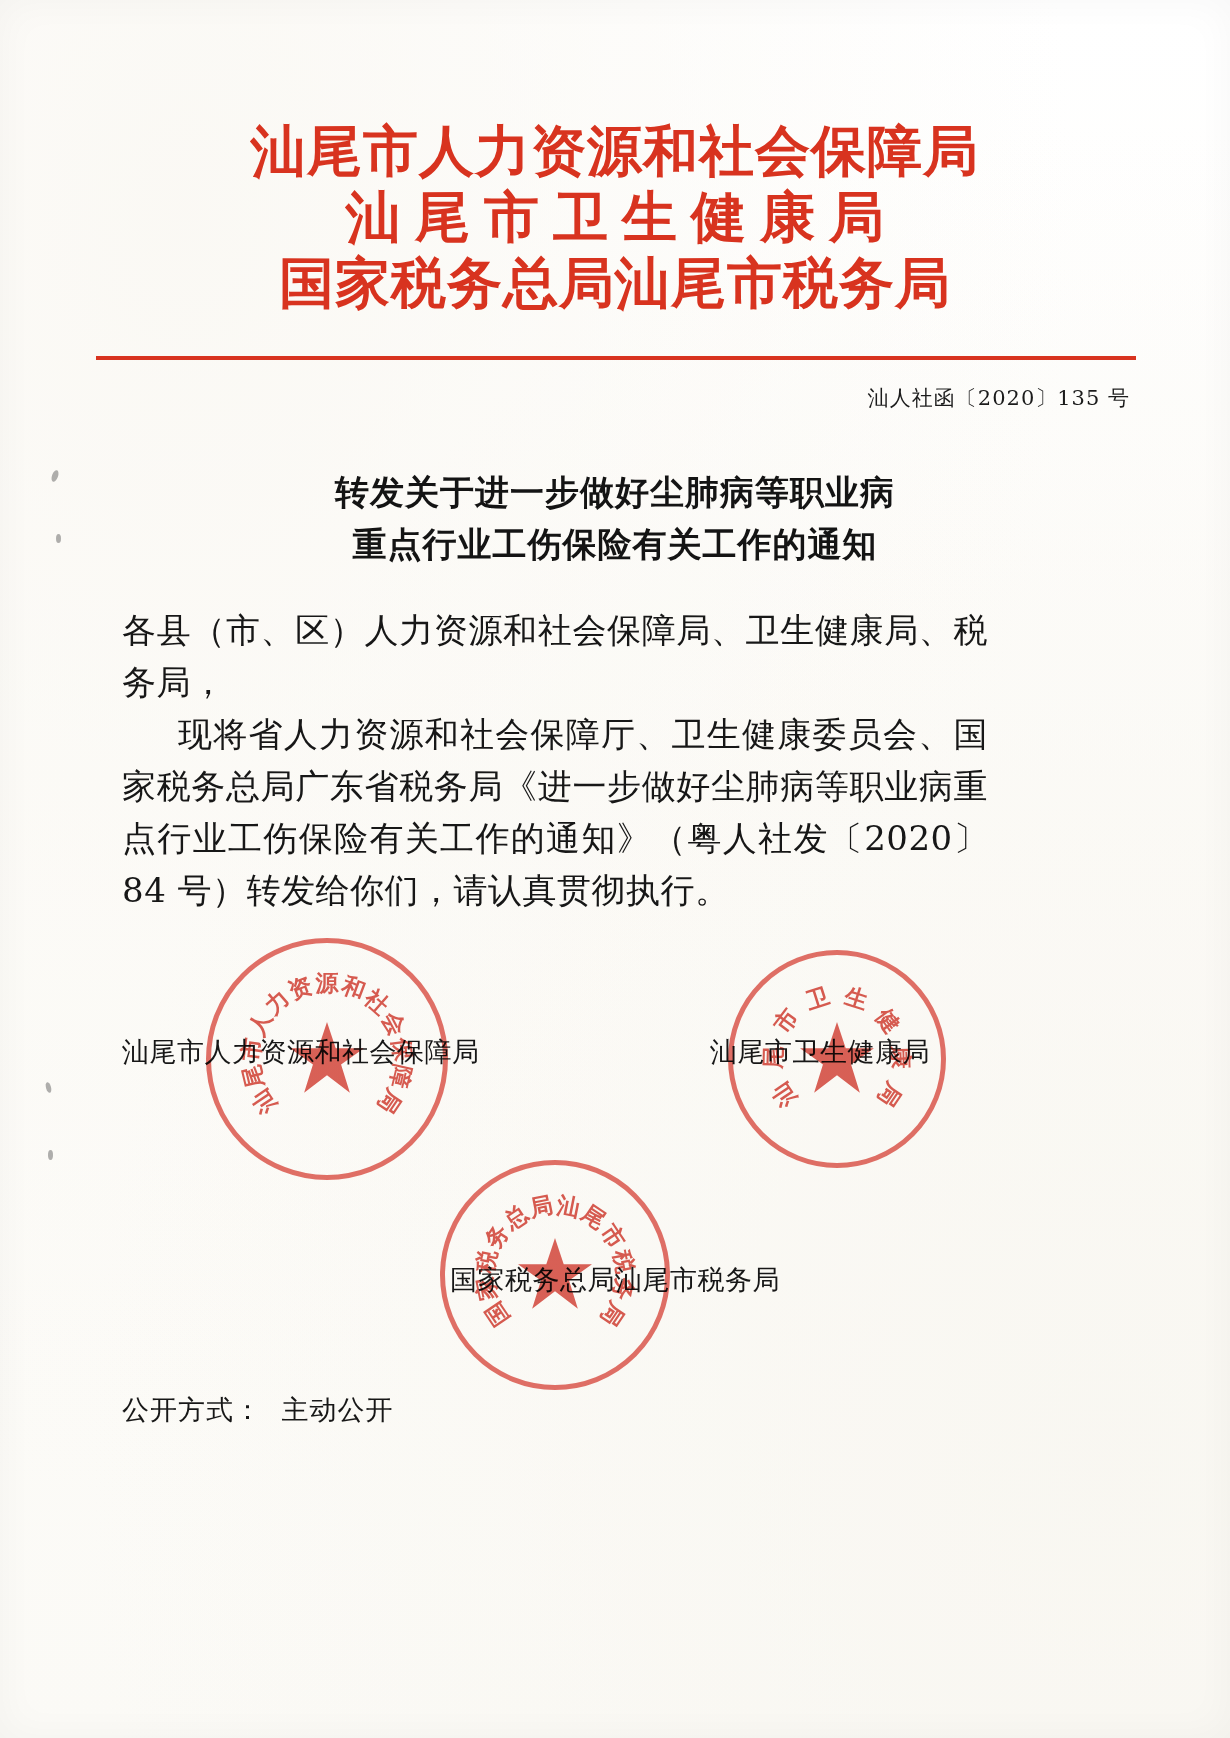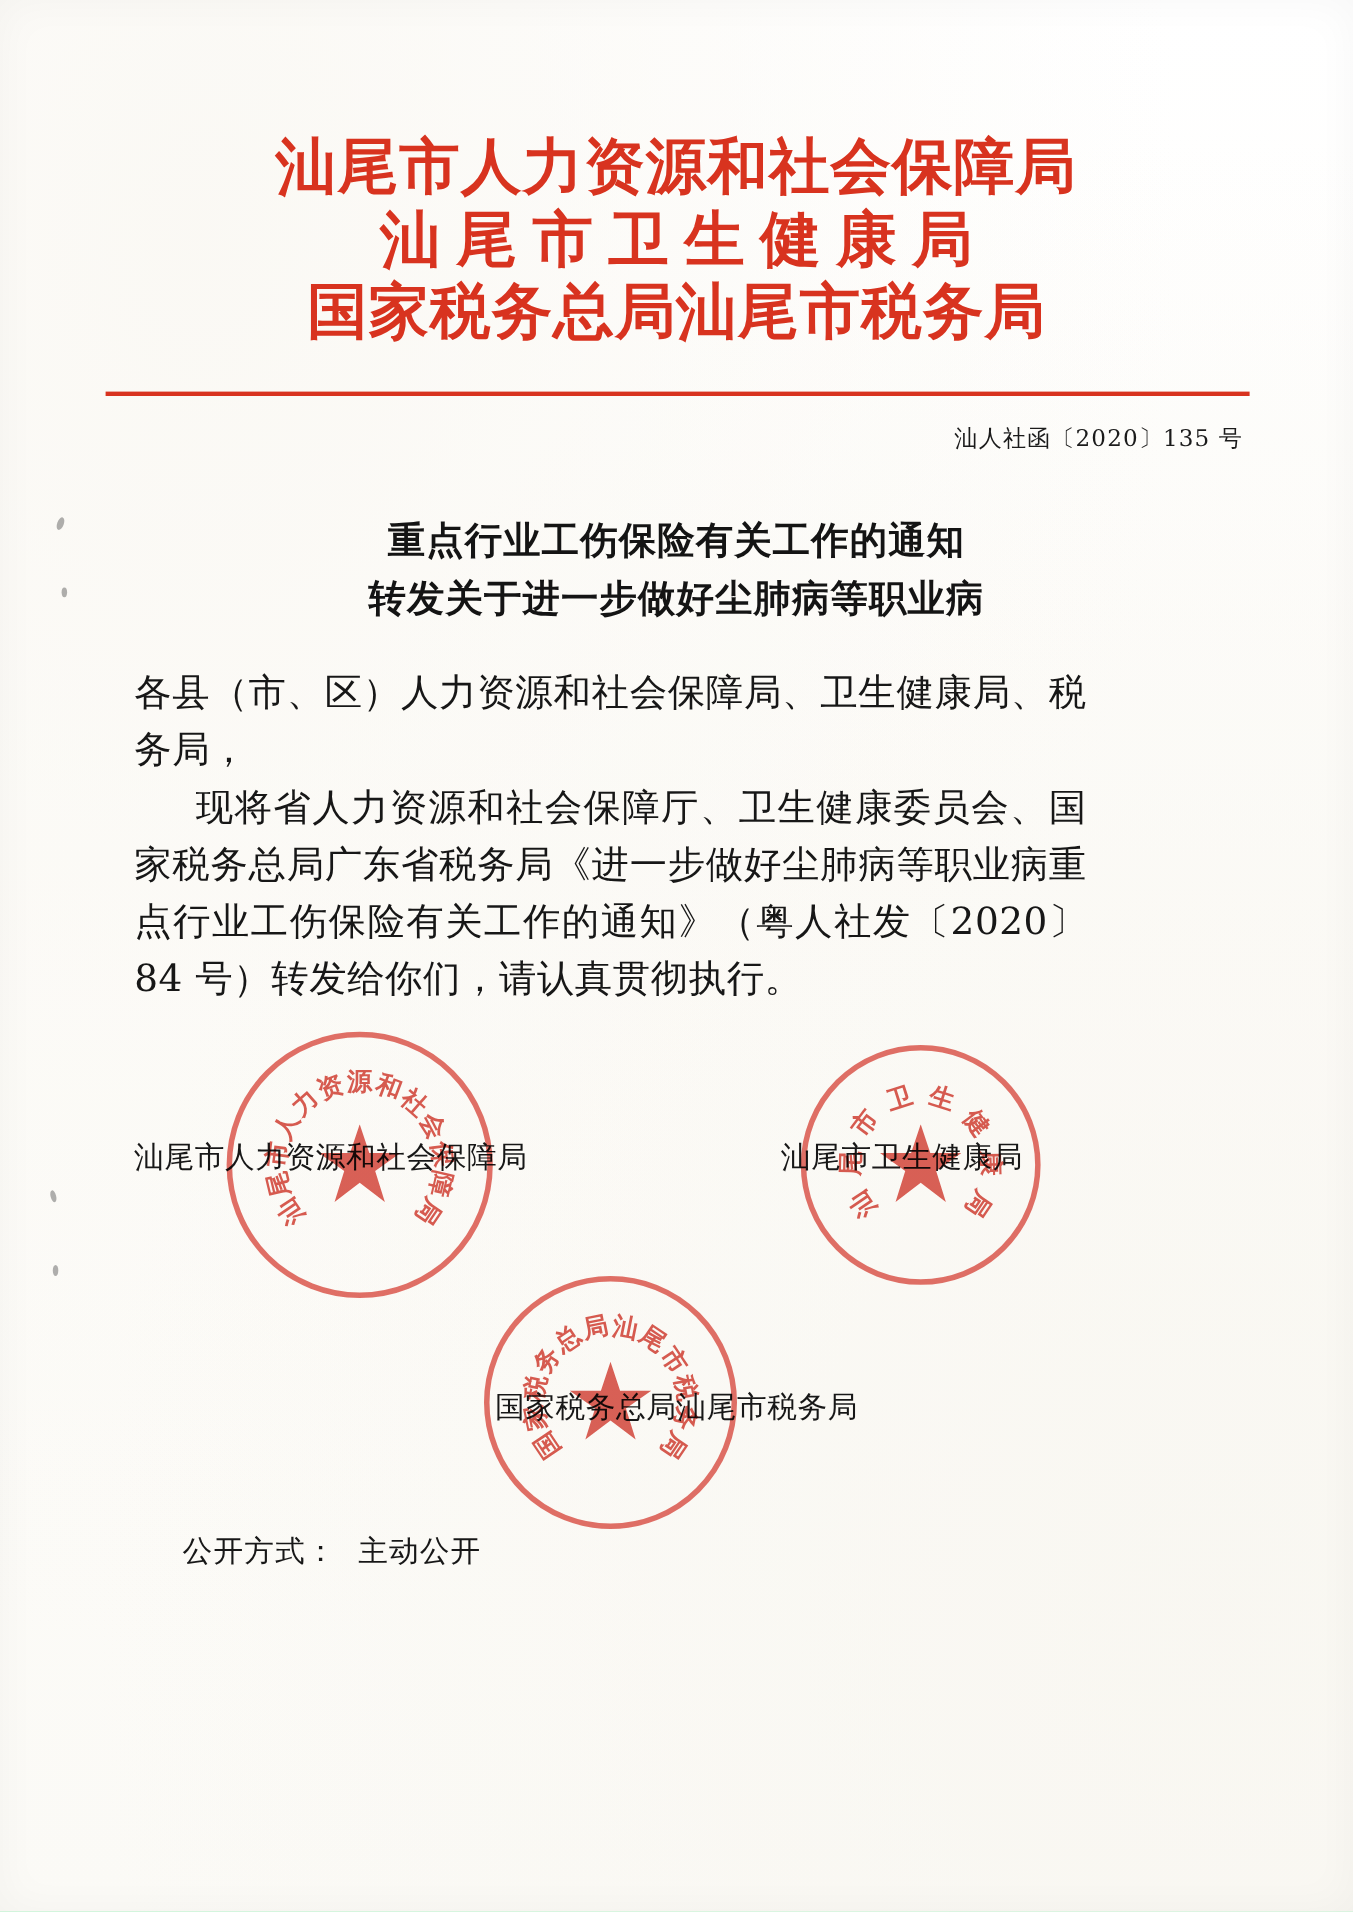--- a/index.html
+++ b/index.html
@@ -7,21 +7,21 @@
     padding: 0;
     background: #ffffff;
   }
   body {
     font-family: "DejaVu Serif", "Liberation Serif", serif;
   }
   .page {
     position: relative;
     width: 1230px;
     height: 1738px;
-    background: #86efac;
+    background: #bef264;
     overflow: hidden;
     text-decoration: underline;
   }
   
   .paper-tint {
     position: absolute;
     inset: 0;
     background:
       radial-gradient(ellipse at 15% 12%, rgba(250,248,243,0.9) 0%, rgba(253,252,249,0) 60%),
       radial-gradient(ellipse at 90% 85%, rgba(248,246,240,0.8) 0%, rgba(253,252,249,0) 65%),
@@ -138,21 +138,20 @@
     letter-spacing: 0.5px;
     line-height: 48px;
   }
   .disclosure {
     position: absolute;
     top: 1392px;
     left: 122px;
     font-size: 27px;
     color: #171717;
     letter-spacing: 1px;
-    margin-left: 44px;
   }
   .disclosure .label { margin-right: 10px; }
 
   
   .seal {
     position: absolute;
     border-radius: 50%;
     border: 5px solid rgba(214, 48, 36, 0.78);
     mix-blend-mode: multiply;
     opacity: 0.88;
@@ -219,22 +218,22 @@
   <div class="letterhead">
     <div class="lh-line">汕尾市人力资源和社会保障局</div>
     <div class="lh-line spaced">汕尾市卫生健康局</div>
     <div class="lh-line">国家税务总局汕尾市税务局</div>
   </div>
   <div class="lh-rule"></div>
 
   <div class="doc-number">汕人社函〔2020〕135 号</div>
 
   <div class="doc-title">
+    <div>转发关于进一步做好尘肺病等职业病</div>
     <div>重点行业工伤保险有关工作的通知</div>
-    <div>转发关于进一步做好尘肺病等职业病</div>
   </div>
 
   <div class="body-block">
     <p>各县（市、区）人力资源和社会保障局、卫生健康局、税务局，</p>
     <p class="indent2">现将省人力资源和社会保障厅、卫生健康委员会、国家税务总局广东省税务局《进一步做好尘肺病等职业病重点行业工伤保险有关工作的通知》（粤人社发〔2020〕84 号）转发给你们，请认真贯彻执行。</p>
   </div>
 
   <div class="sig-left">汕尾市人力资源和社会保障局</div>
   <div class="sig-right">汕尾市卫生健康局</div>
   <div class="sig-center">

